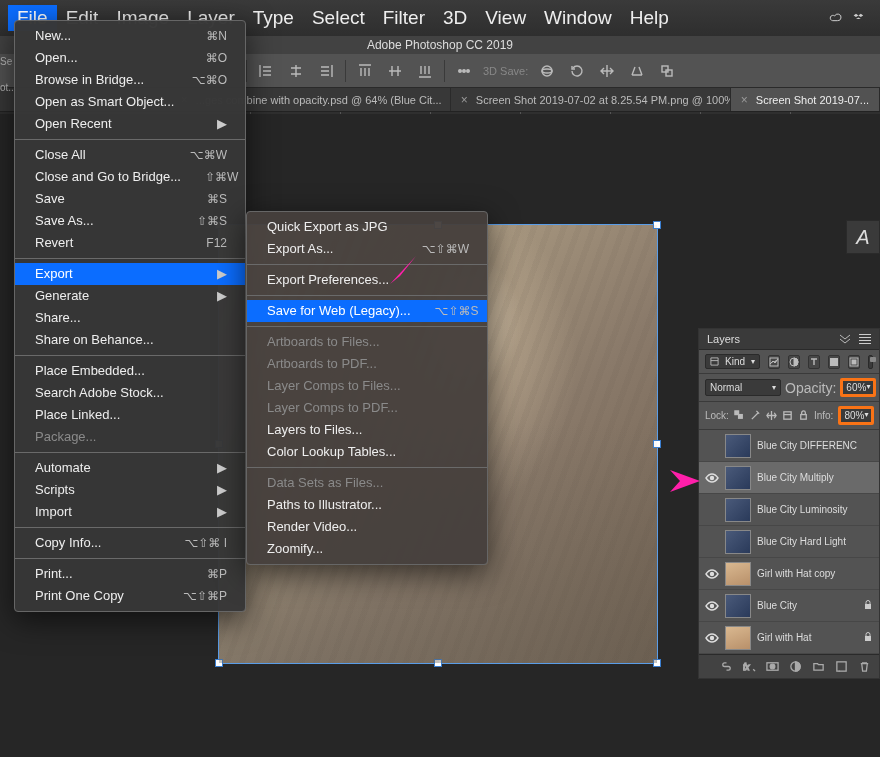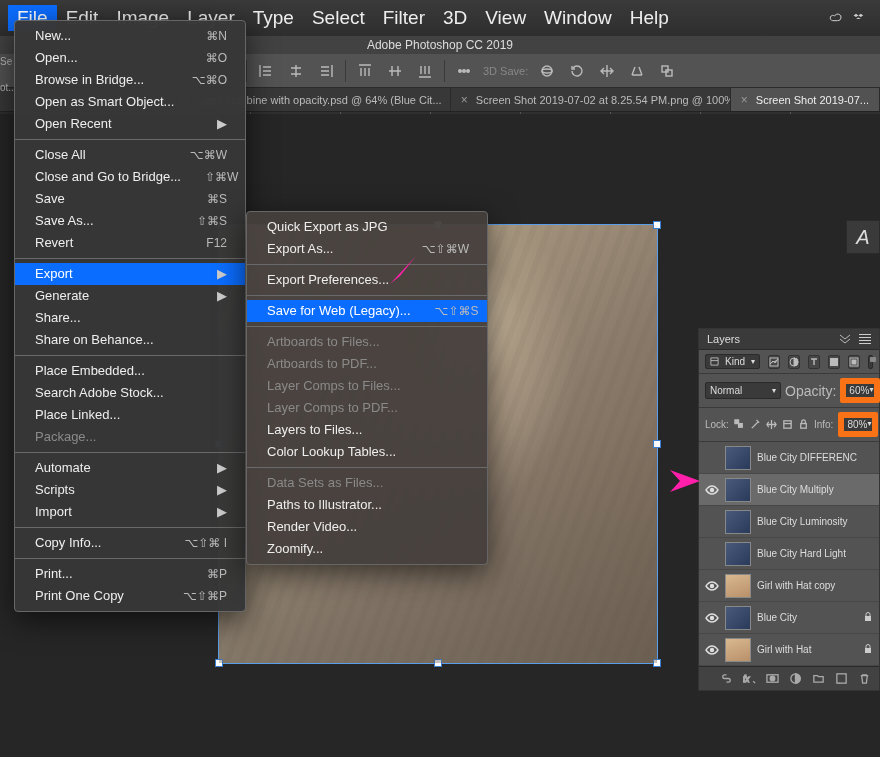--- a/index.html
+++ b/index.html
@@ -60,21 +60,21 @@
 
 .layers-panel { position: absolute; right: 0; top: 328px; width: 182px; background: #535353; border: 1px solid #333; font-size: 11px; z-index: 50; }
 .layers-panel .hdr { display:flex; align-items:center; justify-content:space-between; padding: 4px 8px; background: #3a3a3a; color: #ddd; border-bottom: 1px solid #2a2a2a; }
 .layers-panel .filter-row { display:flex; align-items:center; gap:8px; padding: 4px 6px; border-bottom: 1px solid #3a3a3a; }
 .kind-select { background:#3a3a3a; border:1px solid #2a2a2a; color:#ddd; font-size:10px; padding:1px 4px; border-radius:2px; display:flex; align-items:center; gap:6px; }
 .filter-ic { width:16px; height:14px; background:#474747; border:1px solid #333; border-radius:2px; display:flex; align-items:center; justify-content:center; }
 .filter-ic svg{width:10px;height:10px;fill:#bbb;stroke:#bbb;}
 .blend-row { display:flex; align-items:center; gap:4px; padding: 4px 6px; border-bottom:1px solid #3a3a3a; }
 .blend-select{ flex:none; width:76px; background:#3a3a3a; border:1px solid #2a2a2a; color:#ddd; font-size:10px; padding:2px 4px; border-radius:2px; display:flex; justify-content:space-between; align-items:center; }
 .opacity-lbl{ color:#bbb; font-size:14px; margin-left:auto; }
-.opacity-val{ background:#3a3a3a; border:6px solid #f97316; color:#ddd; font-size:10px; padding:1px 3px; border-radius:2px; width:40px; display:flex; justify-content:space-between; }
+.opacity-val{ background:#3a3a3a; border:3px solid #f97316; color:#ddd; font-size:10px; padding:1px 3px; border-radius:2px; width:40px; display:flex; justify-content:space-between; }
 .lock-row{ display:flex; align-items:center; gap:5px; padding:4px 6px; border-bottom:1px solid #3a3a3a; color:#bbb; font-size:10px; }
 .lock-ic{ width:14px; height:14px; display:flex; align-items:center; justify-content:center; }
 .lock-ic svg{width:11px;height:11px;fill:none;stroke:#bbb;stroke-width:1.4;}
 .layers-list{}
 .layer-row{ display:flex; align-items:center; gap:6px; padding:3px 6px; border-bottom:1px solid #474747; height:32px; }
 .layer-row.selected{ background:#6a6a6a; }
 .eye{ width:14px; display:flex; justify-content:center; }
 .eye svg{width:14px;height:10px;fill:none;stroke:#ddd;stroke-width:1.4;}
 .thumb{ width:26px; height:24px; border:1px solid #888; background: linear-gradient(135deg,#4a5a7a,#2a3a5a); position:relative; }
 .thumb.girl{ background: linear-gradient(160deg,#d9b890,#b8906a); }

